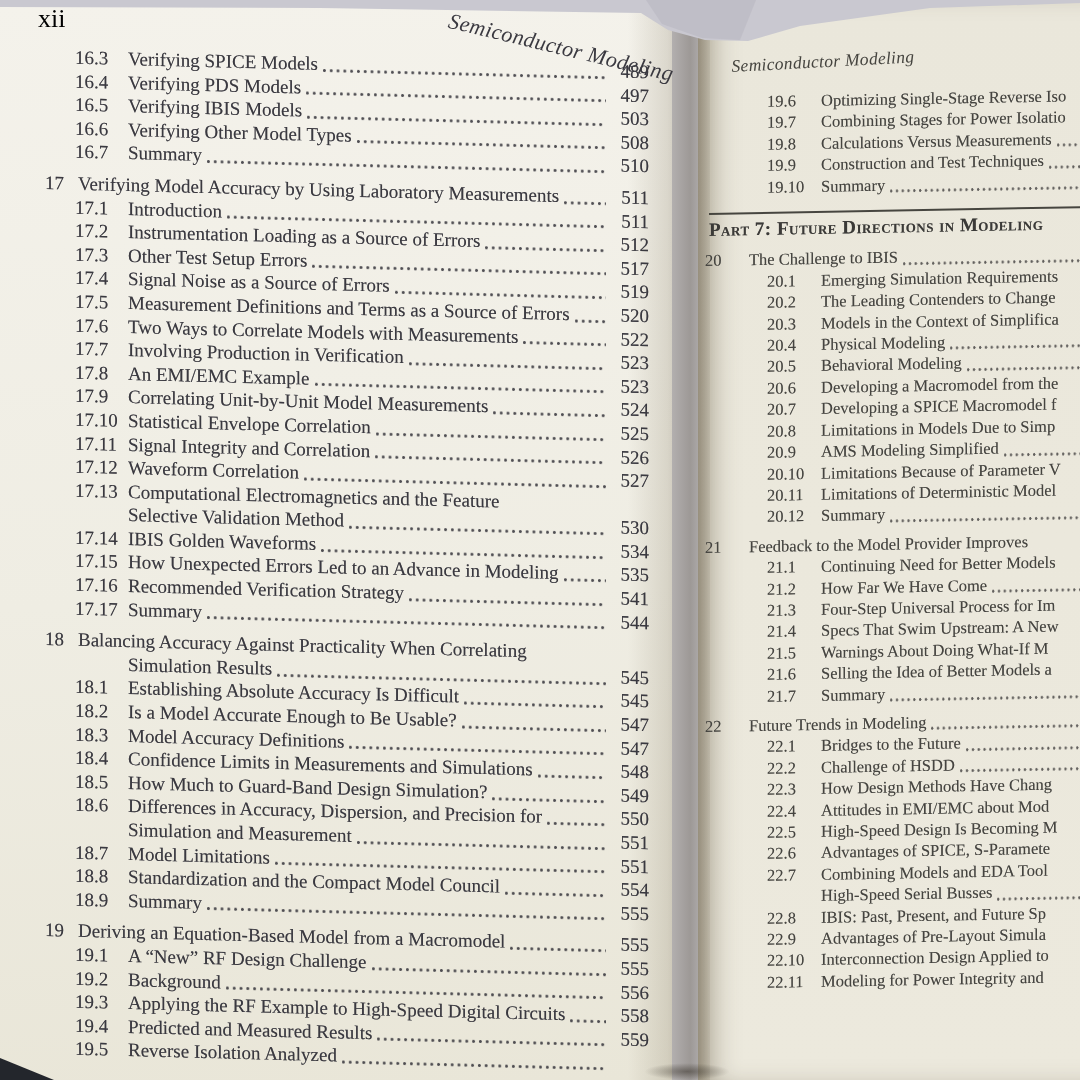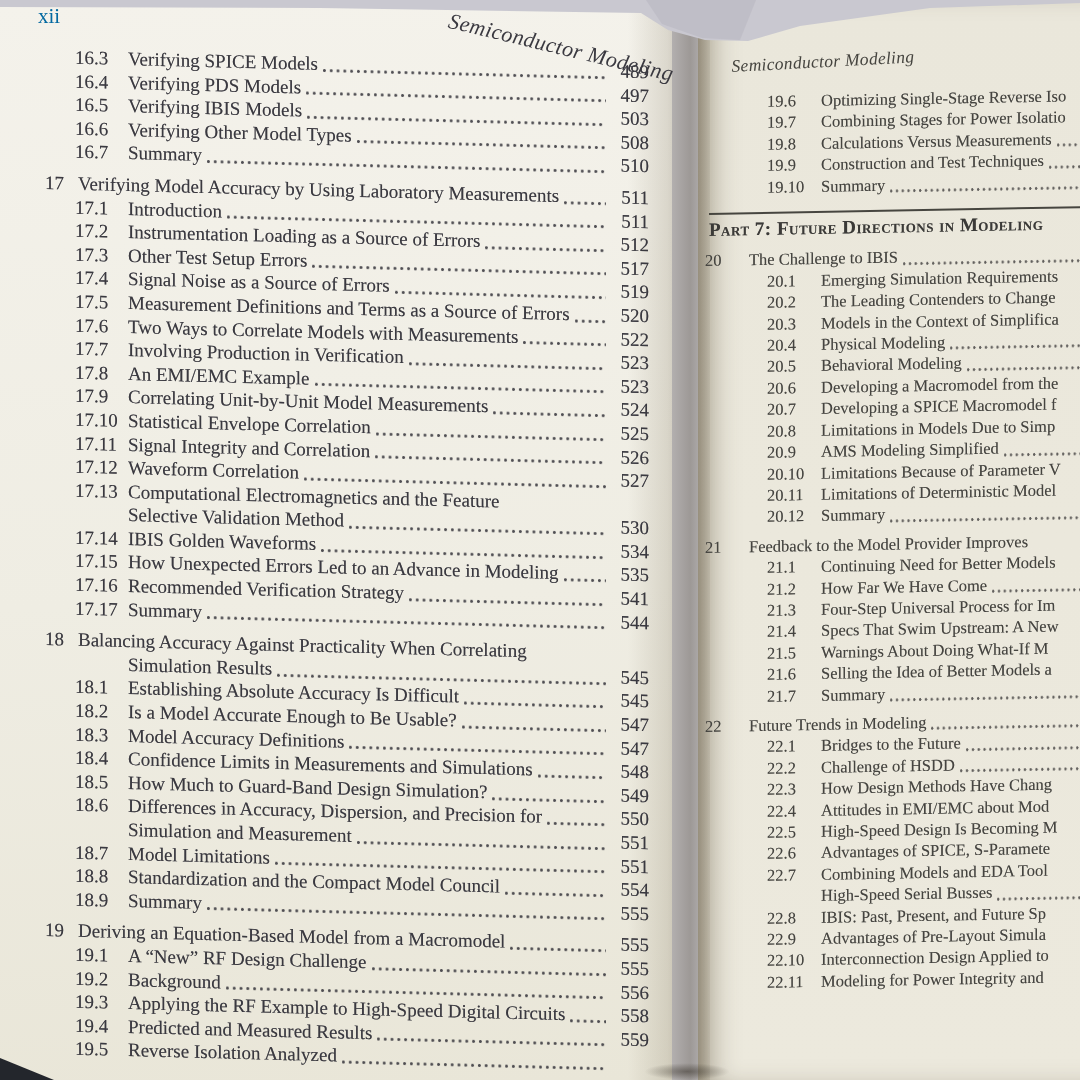--- a/index.html
+++ b/index.html
@@ -18,21 +18,21 @@
     background:linear-gradient(90deg,rgba(110,98,72,0) 0%,rgba(110,98,72,.18) 48%,rgba(74,63,44,.34) 76%,rgba(110,98,72,.10) 100%);}
   .top-bg{position:absolute;left:0;top:0;width:1080px;height:60px;background:#c9c8d0;
     clip-path:polygon(0 0,1080px 0,1080px 3px,930px 8px,800px 26px,748px 41px,705px 40px,668px 30px,641px 13px,320px 8px,0 7px);}
   .top-vee{position:absolute;left:636px;top:0;width:140px;height:50px;background:#bdbcc5;opacity:.85;
     clip-path:polygon(10px 0,120px 0,104px 40px,66px 38px,26px 24px);}
   .corner-dark{position:absolute;left:0;top:1054px;width:54px;height:26px;background:#23262c;
     clip-path:polygon(0 4px,54px 26px,0 26px);}
   .spine-bottom{position:absolute;left:644px;top:1063px;width:86px;height:17px;
     background:radial-gradient(ellipse at center,rgba(48,42,34,.5),rgba(48,42,34,0) 70%);}
   
-  .folio{position:absolute;left:38px;top:4px;font-size:21px;color:#0369a1;}
+  .folio{position:absolute;left:38px;top:4px;font-size:26px;color:#000000;}
   .lhead{position:absolute;left:452px;top:8px;font-size:22px;font-style:italic;color:#3a3940;
     letter-spacing:.4px;transform:rotate(13.5deg);transform-origin:0 0;white-space:nowrap;}
   .rhead{position:absolute;left:731px;top:56px;font-size:17.5px;font-style:italic;color:#45443f;
     letter-spacing:.3px;transform:rotate(-3deg);transform-origin:0 0;white-space:nowrap;}
   
   .ltoc{position:absolute;left:45px;top:45px;width:604px;color:#3a3940;
     font-size:19px;line-height:23.6px;transform:skewY(1.45deg);transform-origin:0 0;
     text-shadow:0 0 .6px rgba(58,57,64,.5);}
   .rtoc{position:absolute;left:705px;top:92px;width:505px;color:#454440;
     font-size:16.5px;line-height:21.4px;transform:skewY(-1.05deg);transform-origin:0 0;

